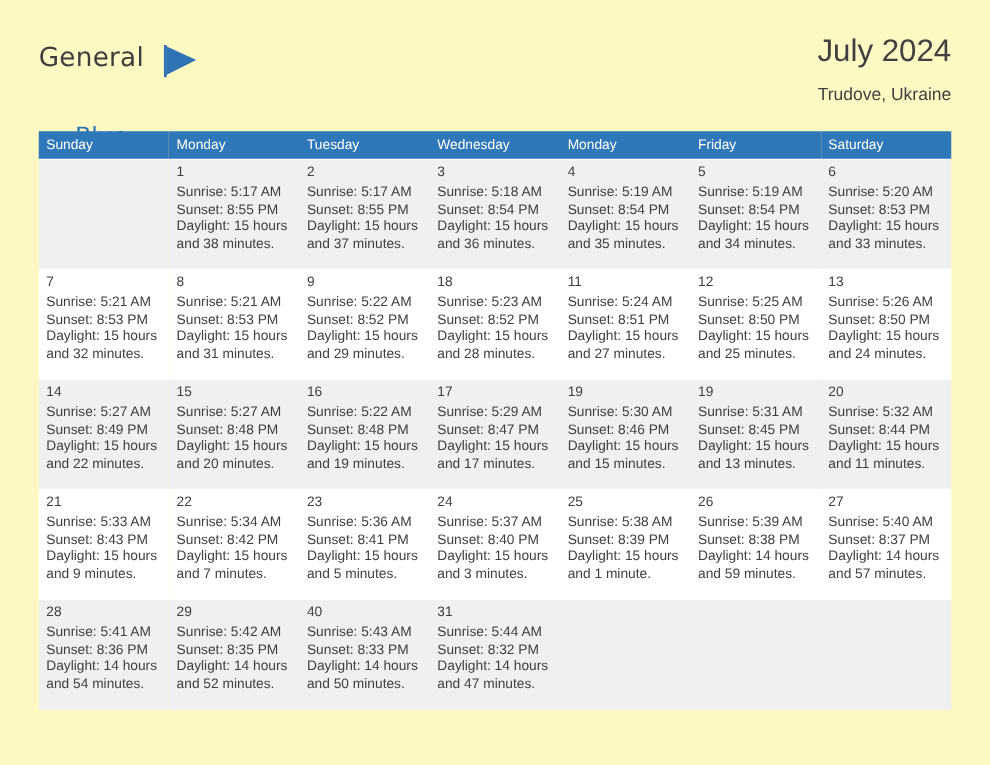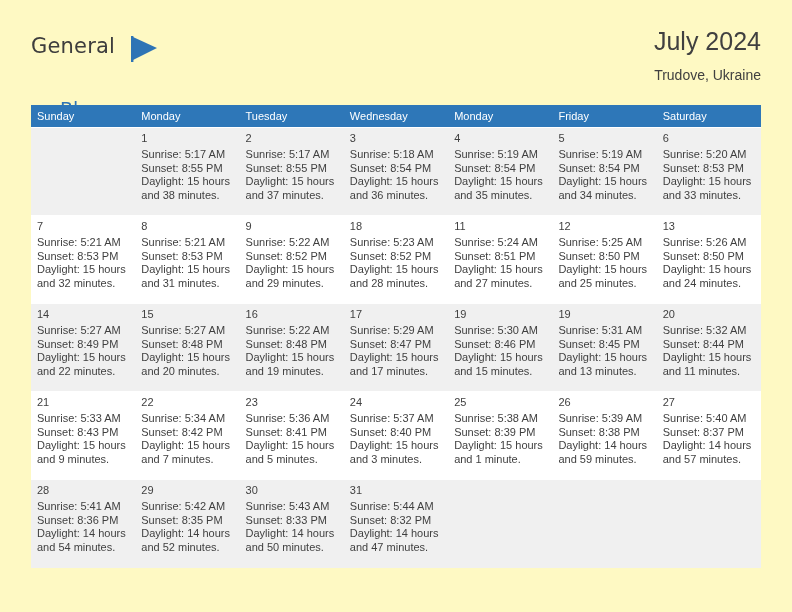--- a/index.html
+++ b/index.html
@@ -365,21 +365,21 @@
 and 54 minutes.</div>
         </td>
         <td>
           <div class="daynum">29</div>
           <div class="detail">Sunrise: 5:42 AM
 Sunset: 8:35 PM
 Daylight: 14 hours
 and 52 minutes.</div>
         </td>
         <td>
-          <div class="daynum">30</div>
+          <div class="daynum">40</div>
           <div class="detail">Sunrise: 5:43 AM
 Sunset: 8:33 PM
 Daylight: 14 hours
 and 50 minutes.</div>
         </td>
         <td>
           <div class="daynum">31</div>
           <div class="detail">Sunrise: 5:44 AM
 Sunset: 8:32 PM
 Daylight: 14 hours

